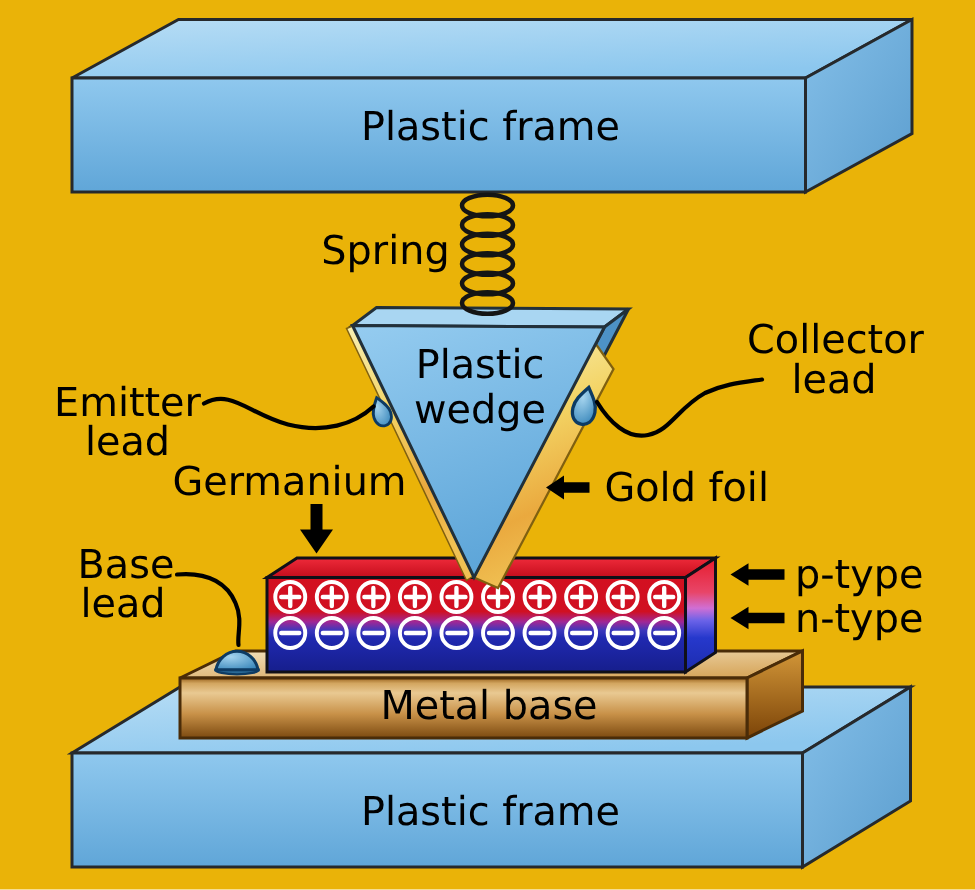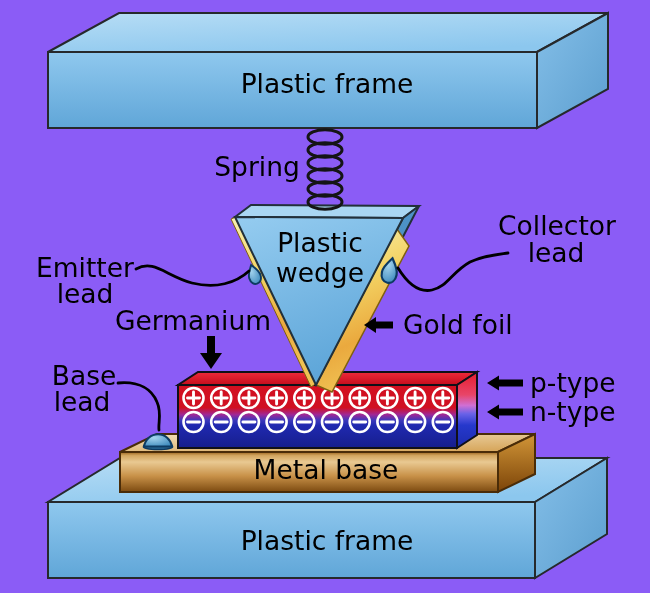--- a/index.html
+++ b/index.html
@@ -1,17 +1,17 @@
 <!DOCTYPE html>
 <html><head>
 <meta charset="utf-8">
 <style>
   html,body{margin:0;padding:0;background:#ffffff;}
   body{width:650px;height:593px;overflow:hidden;}
-  .stage{position:relative;width:650px;height:593px;background:#8b5cf6;}
+  .stage{position:relative;width:650px;height:593px;background:#eab308;}
   svg{display:block;}
   .lbl{
     font-family:"DejaVu Sans","Liberation Sans",sans-serif;
     font-size:26.5px;
     fill:#000000;
   }
   .outline-box{stroke:#26292c;stroke-width:2;}
   .wire{fill:none;stroke:#000;stroke-width:2.8;stroke-linecap:round;}
   .arrow{fill:#000;stroke:none;}
   .sym{fill:none;stroke:#ffffff;stroke-width:2.6;}

